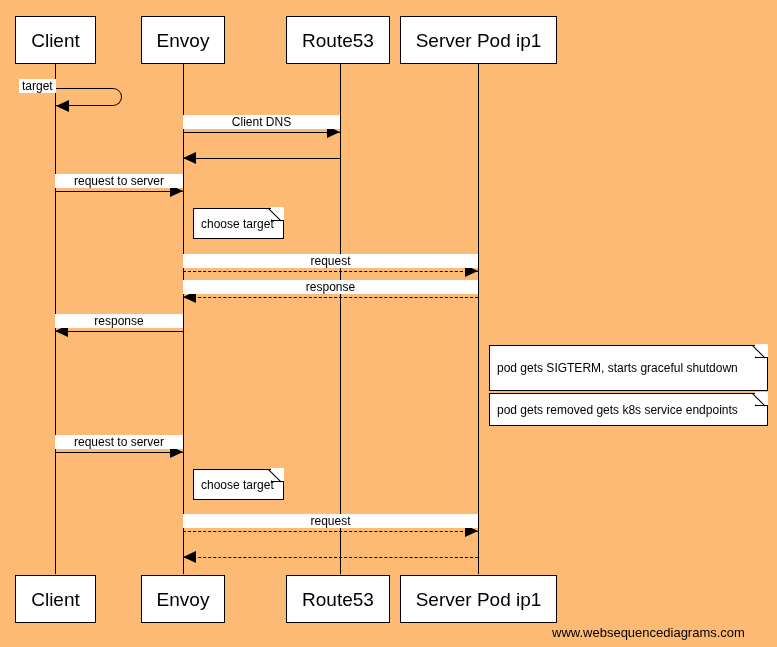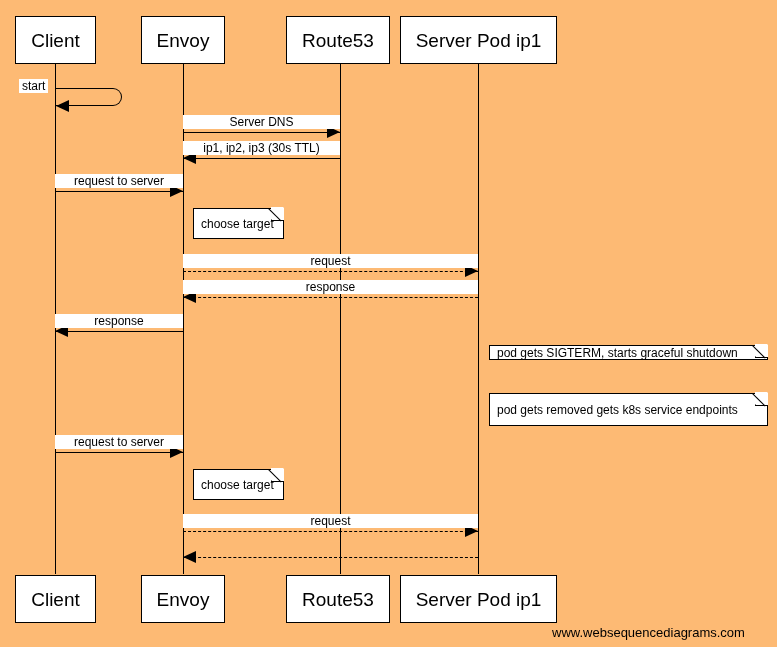--- a/index.html
+++ b/index.html
@@ -166,29 +166,28 @@
   <div class="lifeline" style="left:340px; top:64px; height:510px;"></div>
   <div class="lifeline" style="left:478px; top:64px; height:510px;"></div>
 
   <div class="participant-box" style="left:15px;  top:16px; width:81px;  height:48px;">Client</div>
   <div class="participant-box" style="left:141px; top:16px; width:84px;  height:48px;">Envoy</div>
   <div class="participant-box" style="left:286px; top:16px; width:104px; height:48px;">Route53</div>
   <div class="participant-box" style="left:400px; top:16px; width:157px; height:48px;">Server Pod ip1</div>
 
   <div class="self-msg" style="left:56px; top:88px; width:66px; height:18px;"></div>
   <div class="arrowhead left" style="left:56px; top:100px;"></div>
-  <div class="msg-label" style="left:19px; top:79px;">start</div>
+  <div class="msg-label" style="left:19px; top:79px;">target</div>
 
   <div class="msg" style="left:183px; top:132px; width:157px;"></div>
   <div class="arrowhead right" style="left:327px; top:126px;"></div>
-  <div class="msg-label centered" style="left:183px; top:115px; width:157px; padding:0;">Server DNS</div>
+  <div class="msg-label centered" style="left:183px; top:115px; width:157px; padding:0;">Client DNS</div>
 
   <div class="msg" style="left:183px; top:158px; width:157px;"></div>
   <div class="arrowhead left" style="left:183px; top:152px;"></div>
-  <div class="msg-label centered" style="left:183px; top:141px; width:157px; padding:0;">ip1, ip2, ip3 (30s TTL)</div>
 
   <div class="msg" style="left:55px; top:191px; width:128px;"></div>
   <div class="arrowhead right" style="left:170px; top:185px;"></div>
   <div class="msg-label centered" style="left:55px; top:174px; width:128px; padding:0;">request to server</div>
 
   <div class="note" style="left:193px; top:208px; width:91px; height:31px;">
     <span>choose target</span>
     <span class="dogear"></span>
     <span class="dogear-line"></span>
   </div>
@@ -198,21 +197,21 @@
   <div class="msg-label centered" style="left:183px; top:254px; width:295px; padding:0;">request</div>
 
   <div class="msg dashed" style="left:183px; top:297px; width:295px;"></div>
   <div class="arrowhead left" style="left:183px; top:291px;"></div>
   <div class="msg-label centered" style="left:183px; top:280px; width:295px; padding:0;">response</div>
 
   <div class="msg" style="left:55px; top:331px; width:128px;"></div>
   <div class="arrowhead left" style="left:55px; top:325px;"></div>
   <div class="msg-label centered" style="left:55px; top:314px; width:128px; padding:0;">response</div>
 
-  <div class="note" style="left:489px; top:345px; width:279px; height:15px;">
+  <div class="note" style="left:489px; top:345px; width:279px; height:46px;">
     <span>pod gets SIGTERM, starts graceful shutdown</span>
     <span class="dogear"></span>
     <span class="dogear-line"></span>
   </div>
 
   <div class="note" style="left:489px; top:393px; width:279px; height:33px;">
     <span>pod gets removed gets k8s service endpoints</span>
     <span class="dogear"></span>
     <span class="dogear-line"></span>
   </div>

